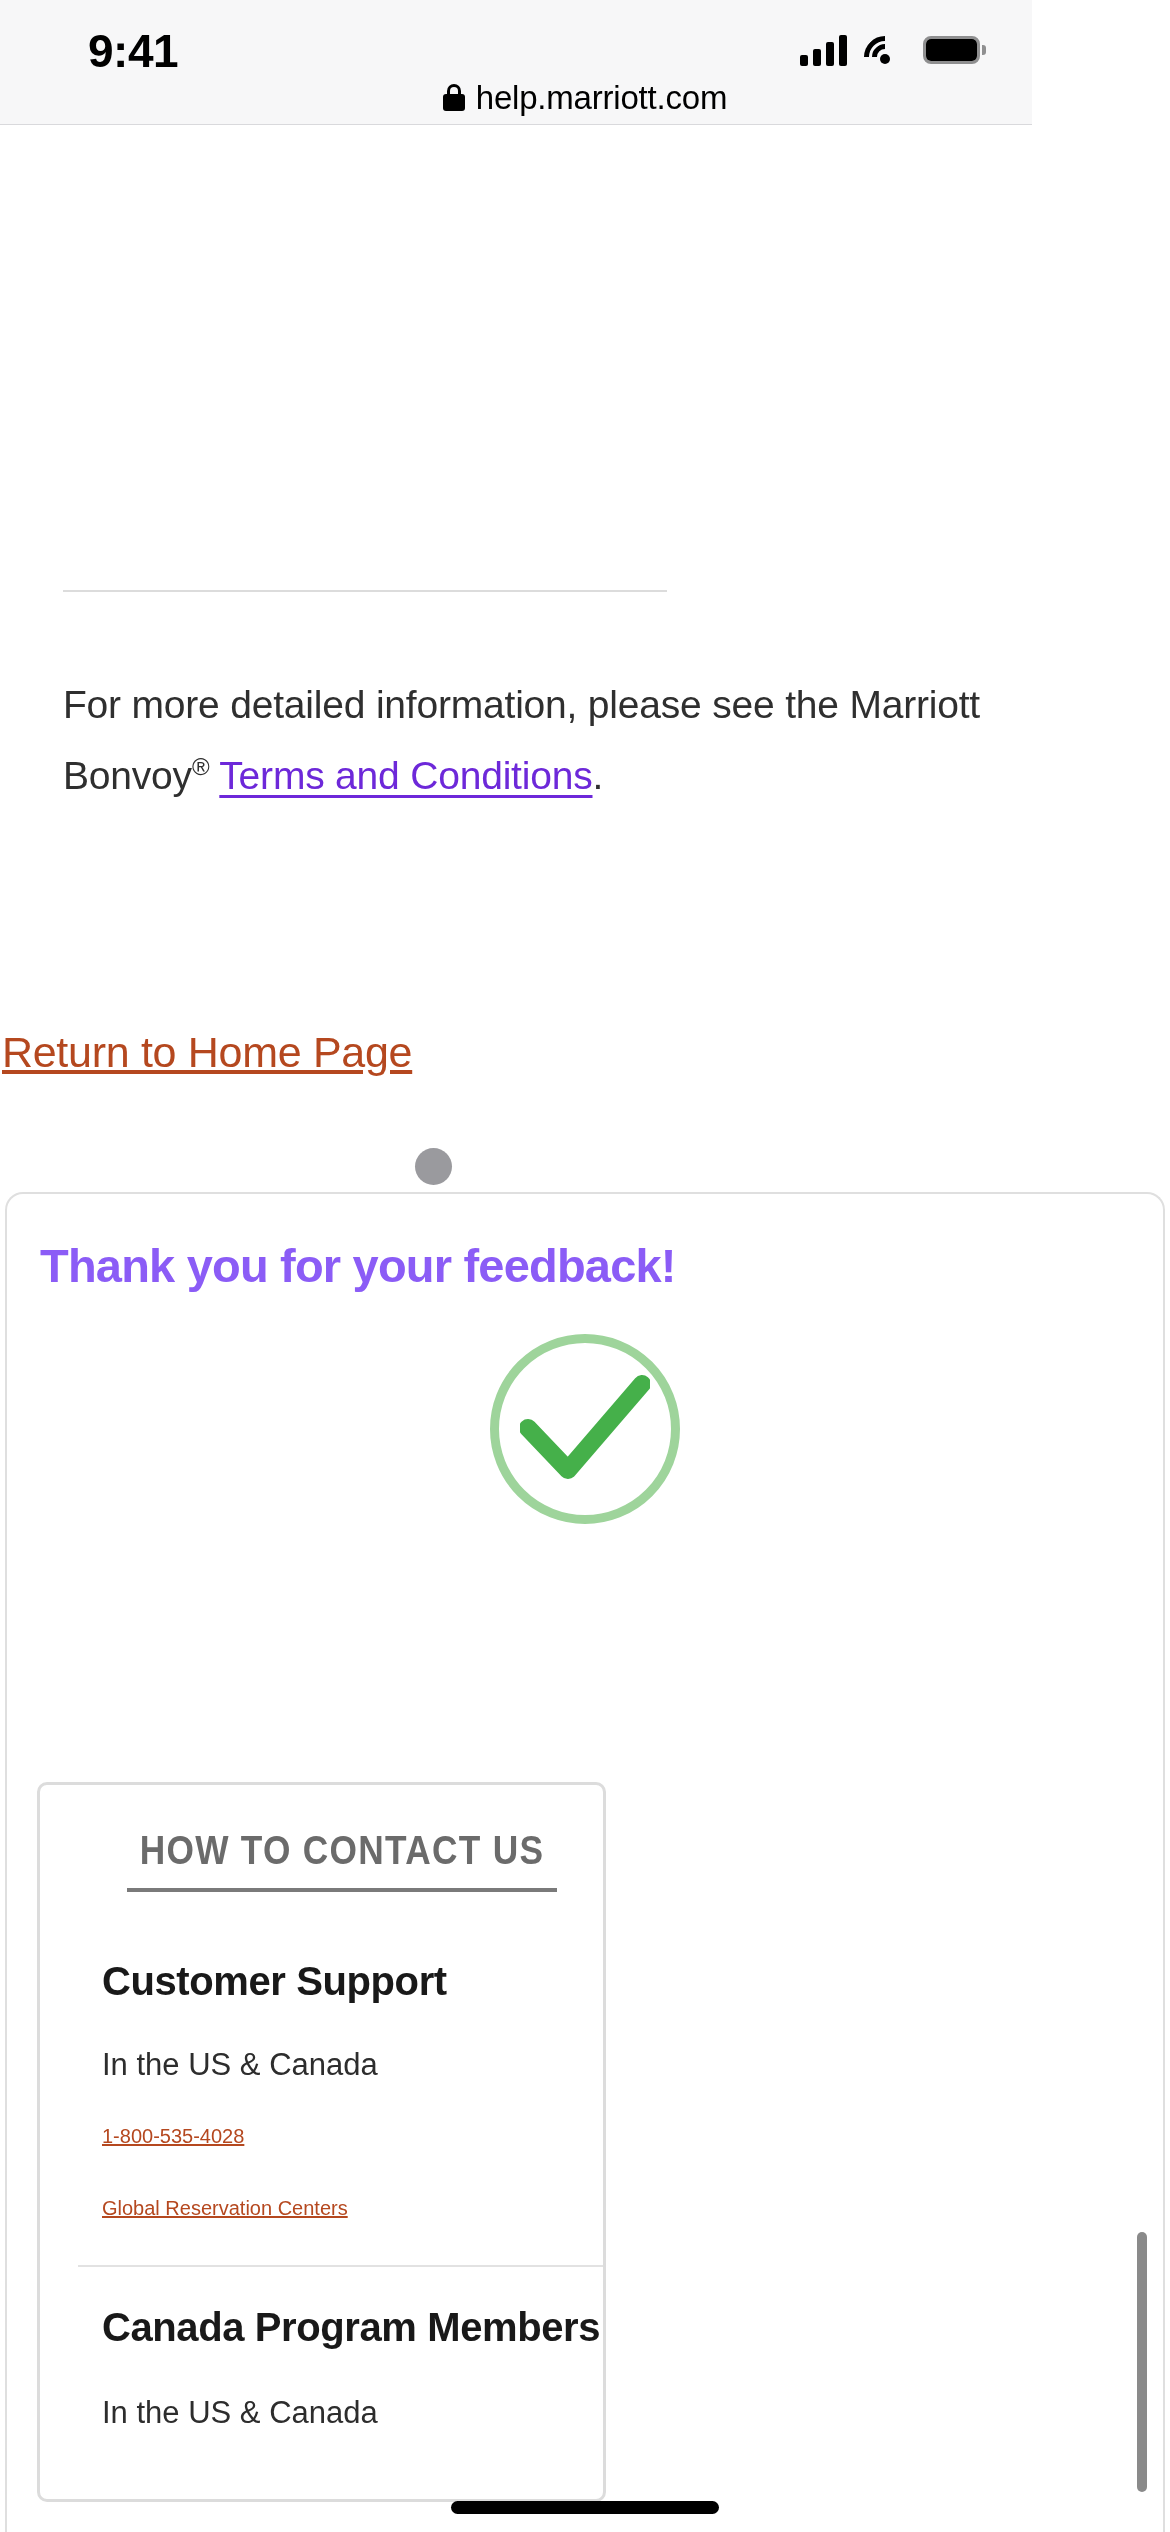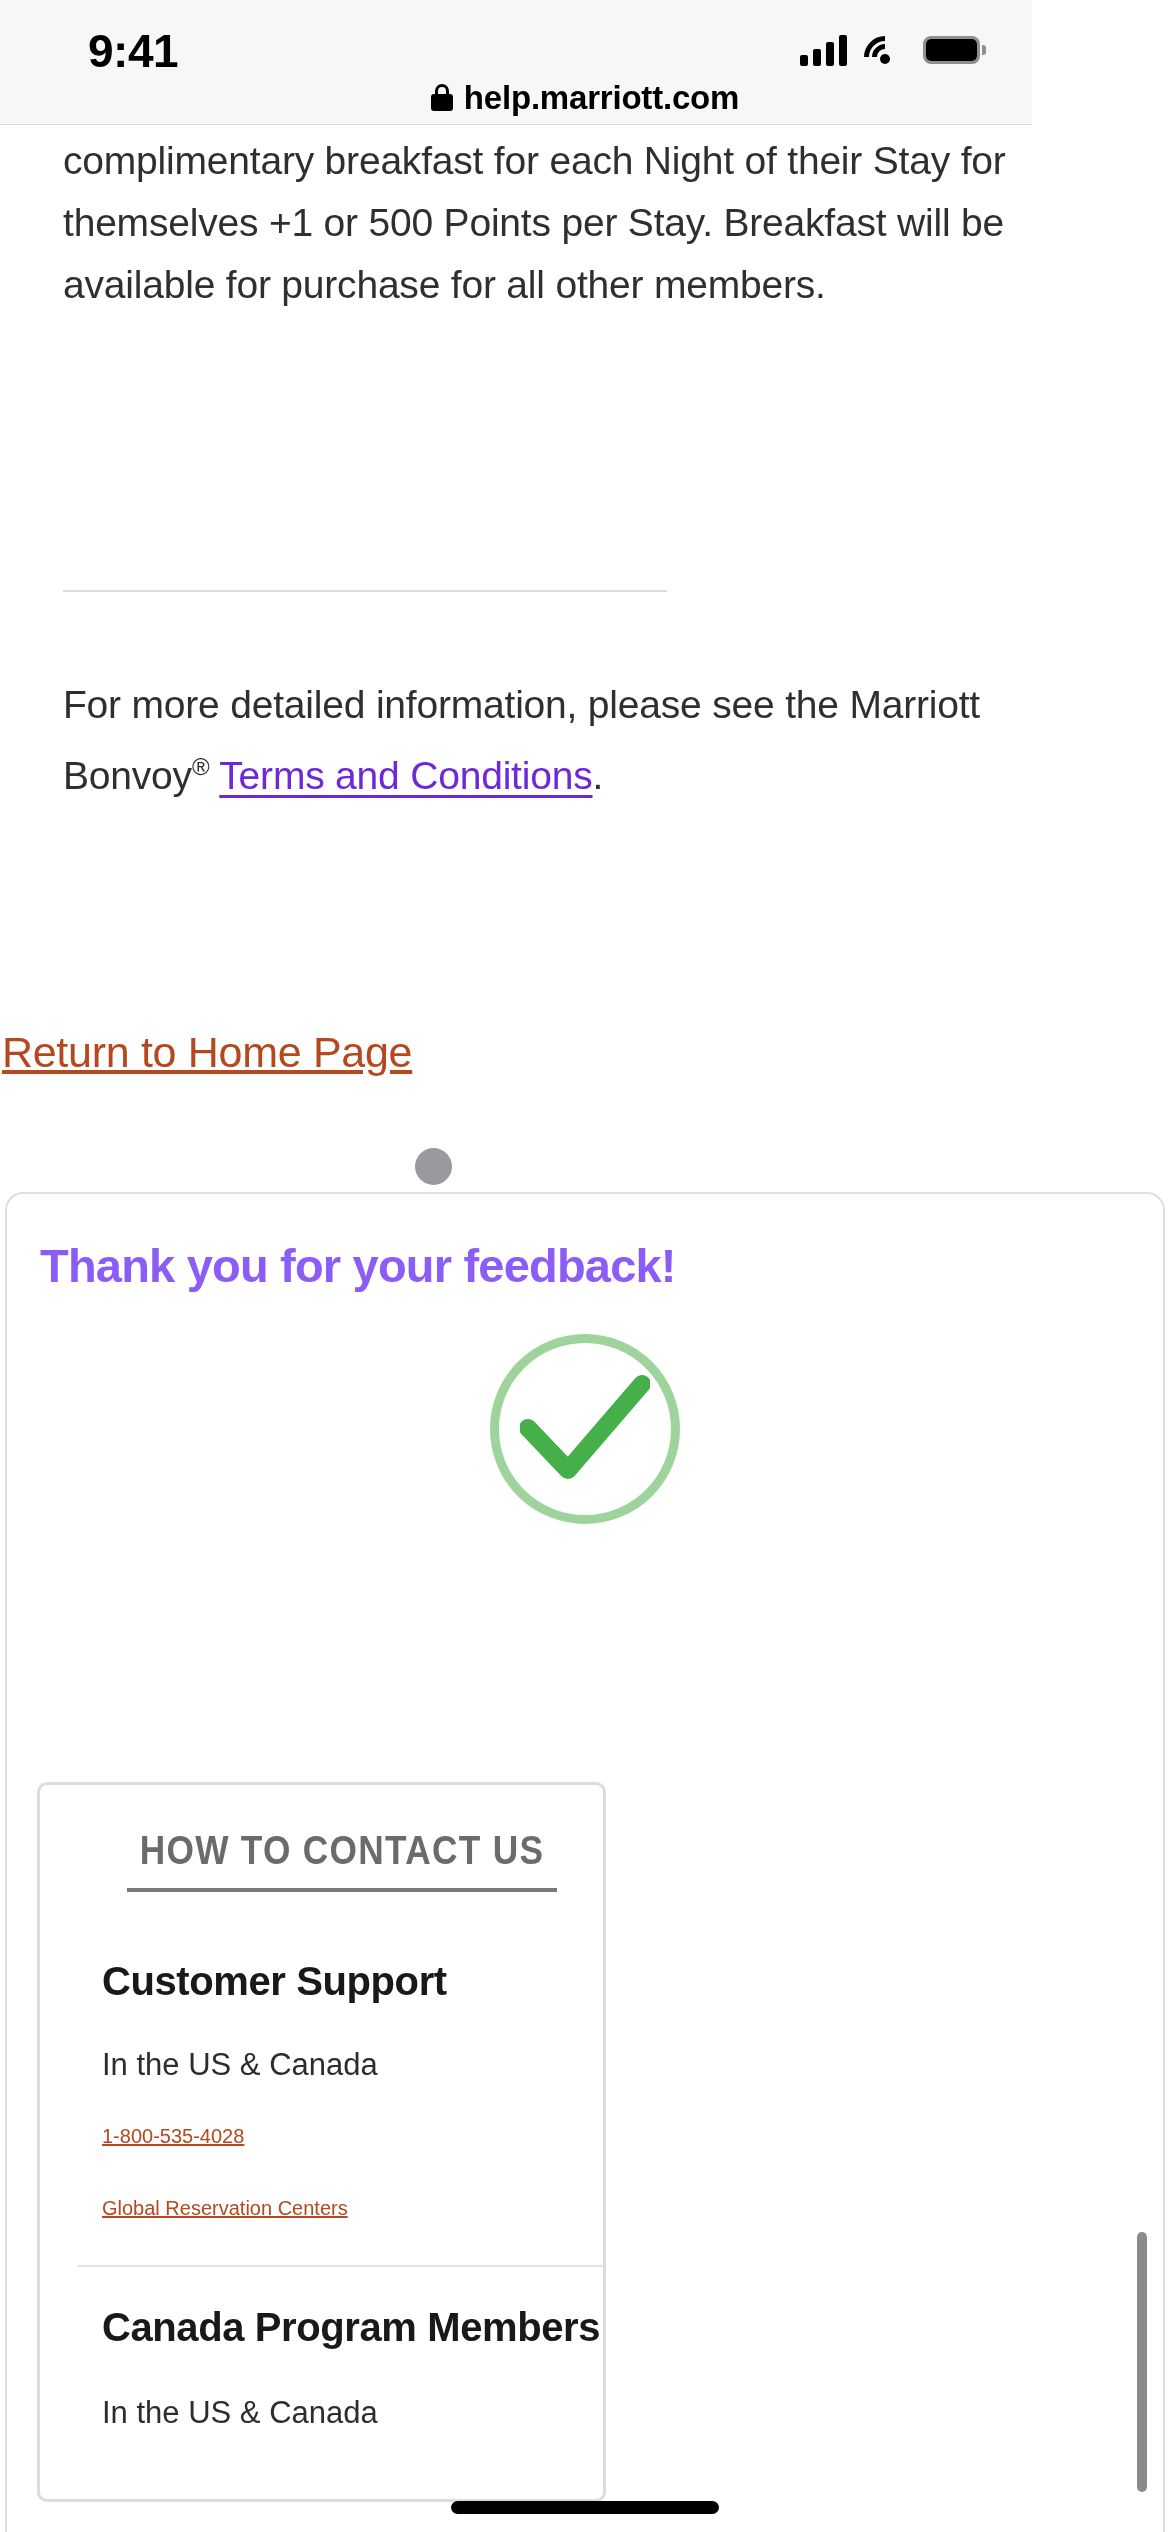--- a/index.html
+++ b/index.html
@@ -71,21 +71,21 @@
   .lock-icon { position:relative; width:22px; height:27px; }
   .lock-icon .body {
     position:absolute; bottom:0; left:0; width:22px; height:17px;
     background:#000; border-radius:3px;
   }
   .lock-icon .shackle {
     position:absolute; top:0; left:4px; width:14px; height:14px;
     border:3.5px solid #000; border-bottom:none;
     border-radius:8px 8px 0 0;
   }
-  .url-text { font-size:33px; font-weight:700; color:#000; letter-spacing:-0.2px; }
+  .url-text { font-size:33px; font-weight:400; color:#000; letter-spacing:-0.2px; }
 
   
   .page {
     position:absolute; top:126px; left:0; width:1170px; height:2406px;
     background:#ffffff;
   }
   .para {
     position:absolute; left:63px; width:1010px;
     font-size:39px; line-height:62px; color:#2f2f2f;
     font-weight:400; letter-spacing:-0.2px;
@@ -227,21 +227,20 @@
   <div class="urlbar">
     <span class="lock-icon">
       <span class="shackle"></span>
         <span class="body"></span>
     </span>
     <span class="url-text">help.marriott.com</span>
   </div>
 
   <div class="page">
 
-    <div class="para para-1">complimentary breakfast for each Night of their Stay for themselves +1 or 500 Points per Stay. Breakfast will be available for purchase for all other members.</div>
 
     <div class="divider-rule"></div>
 
     <div class="para para-2">
       <span>For more detailed information, please see the Marriott Bonvoy</span><span class="sup">®</span>
       <a class="tc-link" href="#">Terms and Conditions</a><span>.</span>
     </div>
 
     <a class="return-link" href="#">Return to Home Page</a>
   </div>

